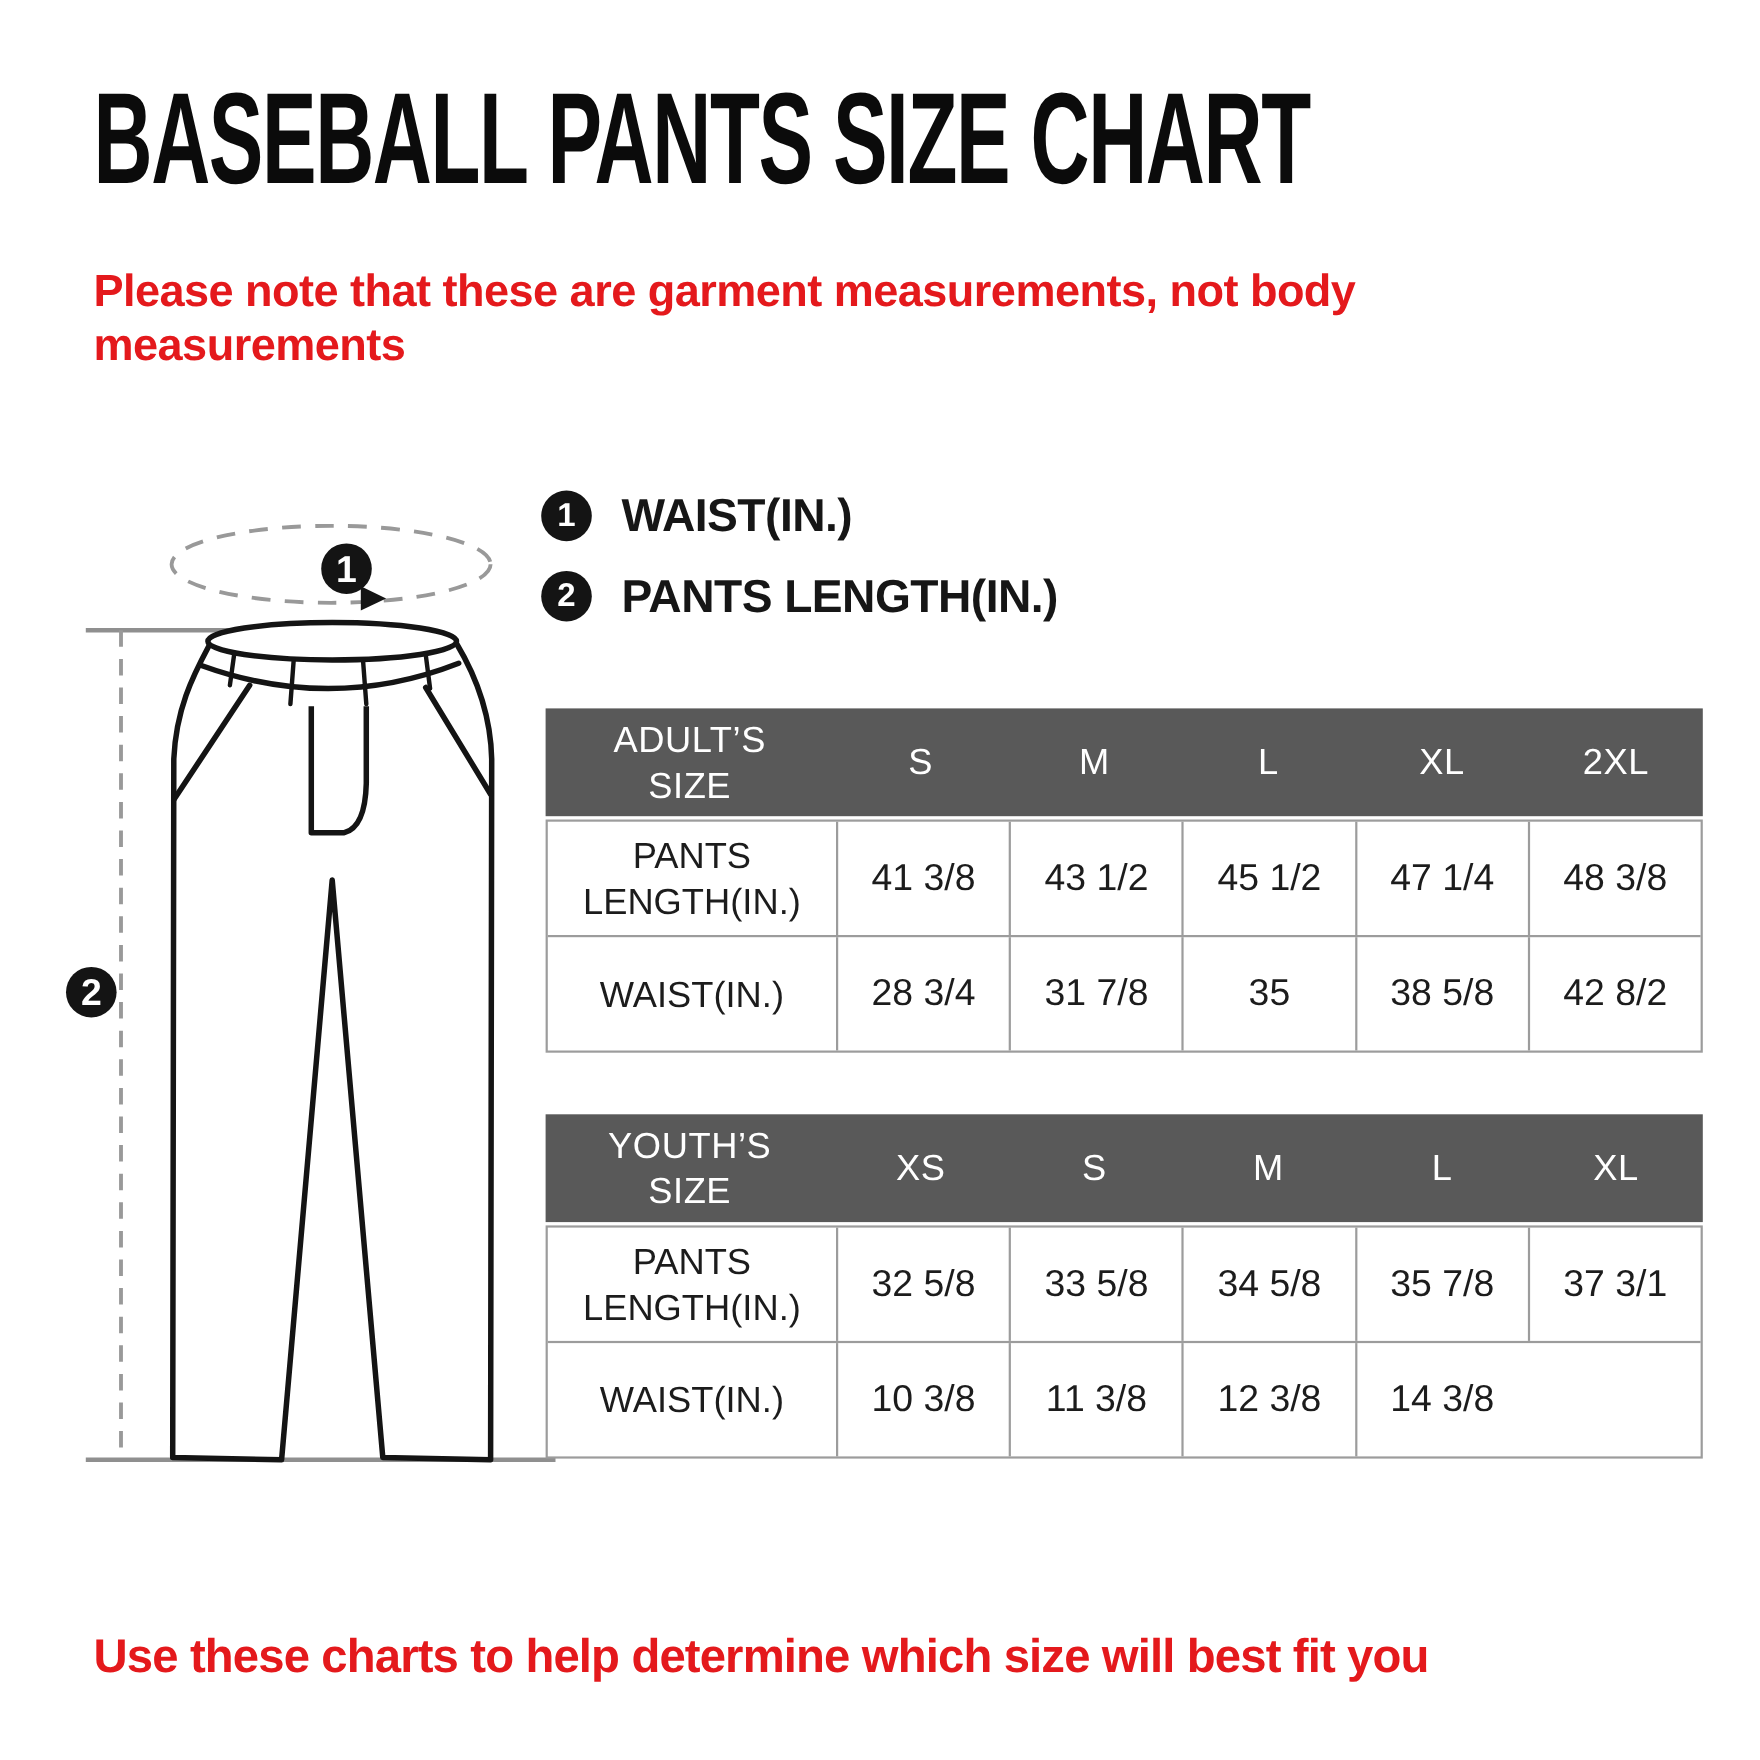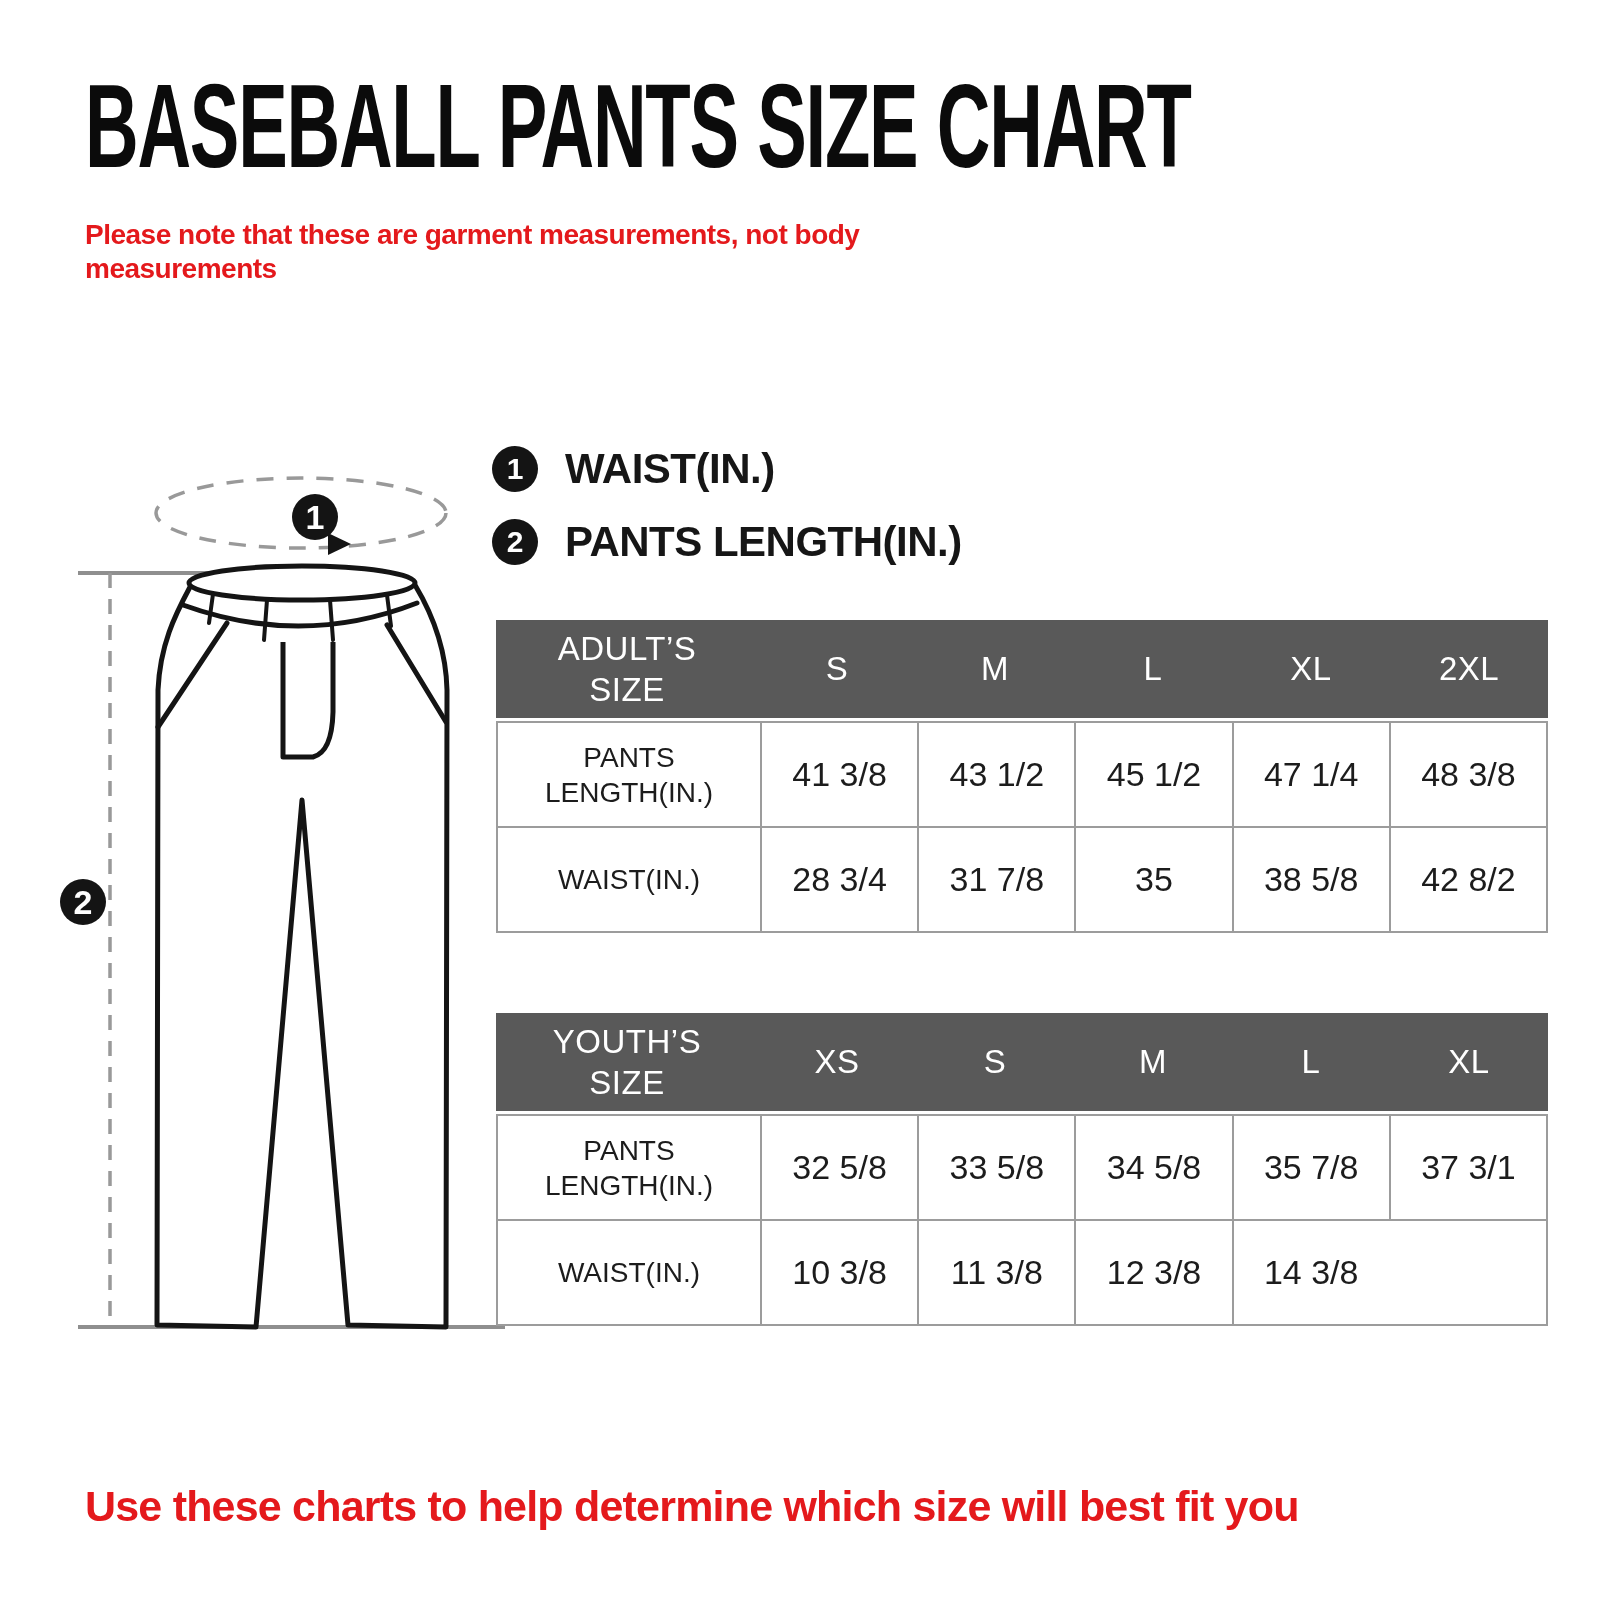--- a/index.html
+++ b/index.html
@@ -21,22 +21,22 @@
     letter-spacing: -2px;
     line-height: 1;
     color: #0b0b0b;
     transform: scaleX(0.63);
     transform-origin: left top;
     white-space: nowrap;
   }
 
   
   .note {
-    left: 85px; top: 218px;
-    font-size: 28px;
+    left: 85px; top: 240px;
+    font-size: 41px;
     font-weight: 700;
     line-height: 1.2;
     color: #e4191c;
     white-space: pre-line;
     letter-spacing: -0.5px;
   }
   .footer-note {
     left: 85px; top: 1482px;
     font-size: 43px;
     font-weight: 700;
@@ -56,21 +56,21 @@
   }
   .legend-label {
     margin-left: 27px;
     font-size: 42px; font-weight: 700;
     letter-spacing: -0.5px; color: #161616;
     white-space: nowrap;
   }
 
   
   .size-table { left: 496px; width: 1052px; }
-  .size-table.adult { top: 620px; }
+  .size-table.adult { top: 644px; }
   .size-table.youth { top: 1013px; }
   .thead {
     display: grid;
     grid-template-columns: 262px repeat(5, 1fr);
     height: 98px;
     background: #595959;
     color: #ffffff;
     align-items: center;
   }
   .th {
@@ -92,21 +92,21 @@
   .trow + .trow { border-top: 2px solid #9c9c9c; }
   .tcell {
     display: flex; align-items: center; justify-content: center;
     text-align: center;
     font-size: 34px;
     color: #1c1c1c;
     white-space: pre-line;
     line-height: 1.25;
   }
   .tcell + .tcell { border-left: 2px solid #9c9c9c; }
-  .tcell.row-label { font-size: 28px; }
+  .tcell.row-label { font-size: 33px; }
 
   
   .diagram { left: 50px; top: 450px; width: 470px; height: 895px; }
 </style>
 </head>
 <body>
 
 <div class="abs page-title">BASEBALL PANTS SIZE CHART</div>
 
 <div class="abs note">Please note that these are garment measurements, not body

